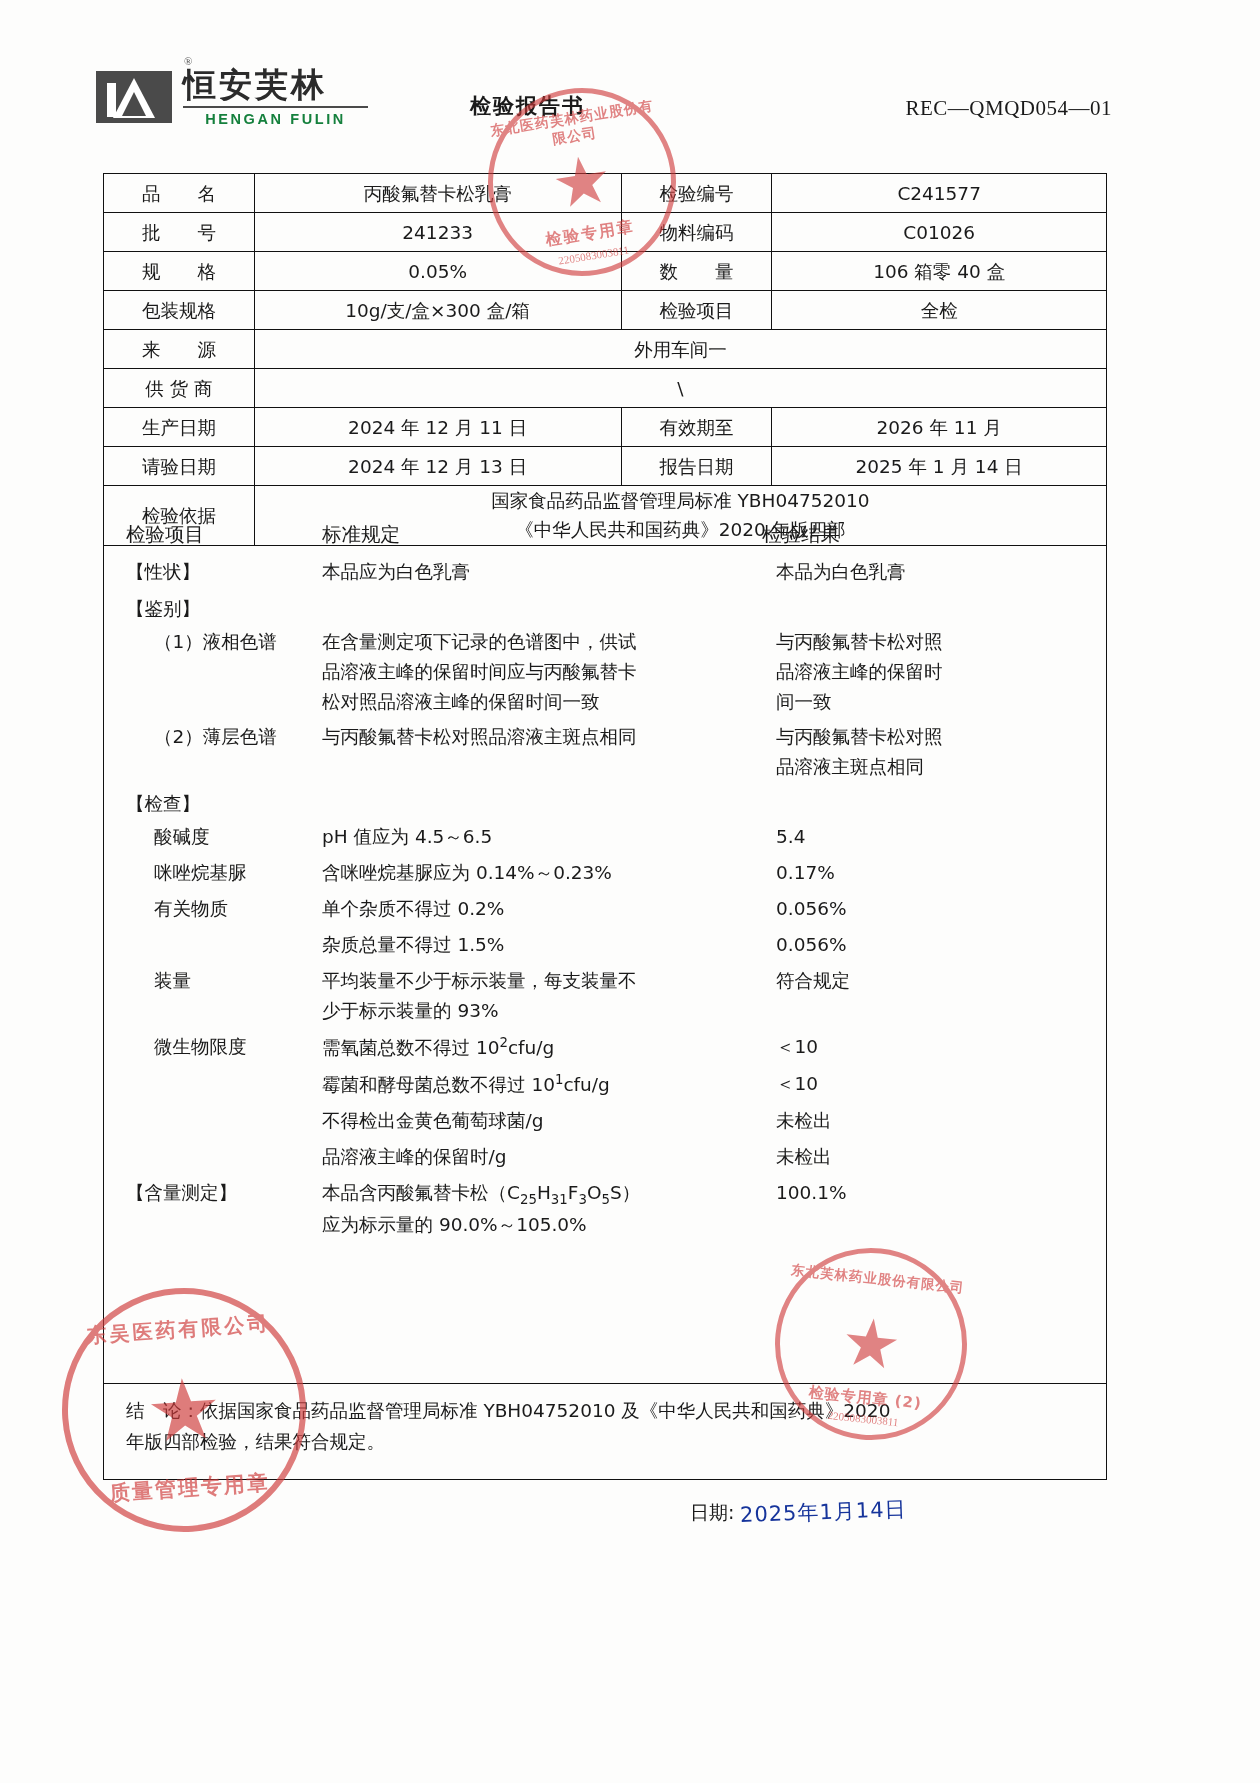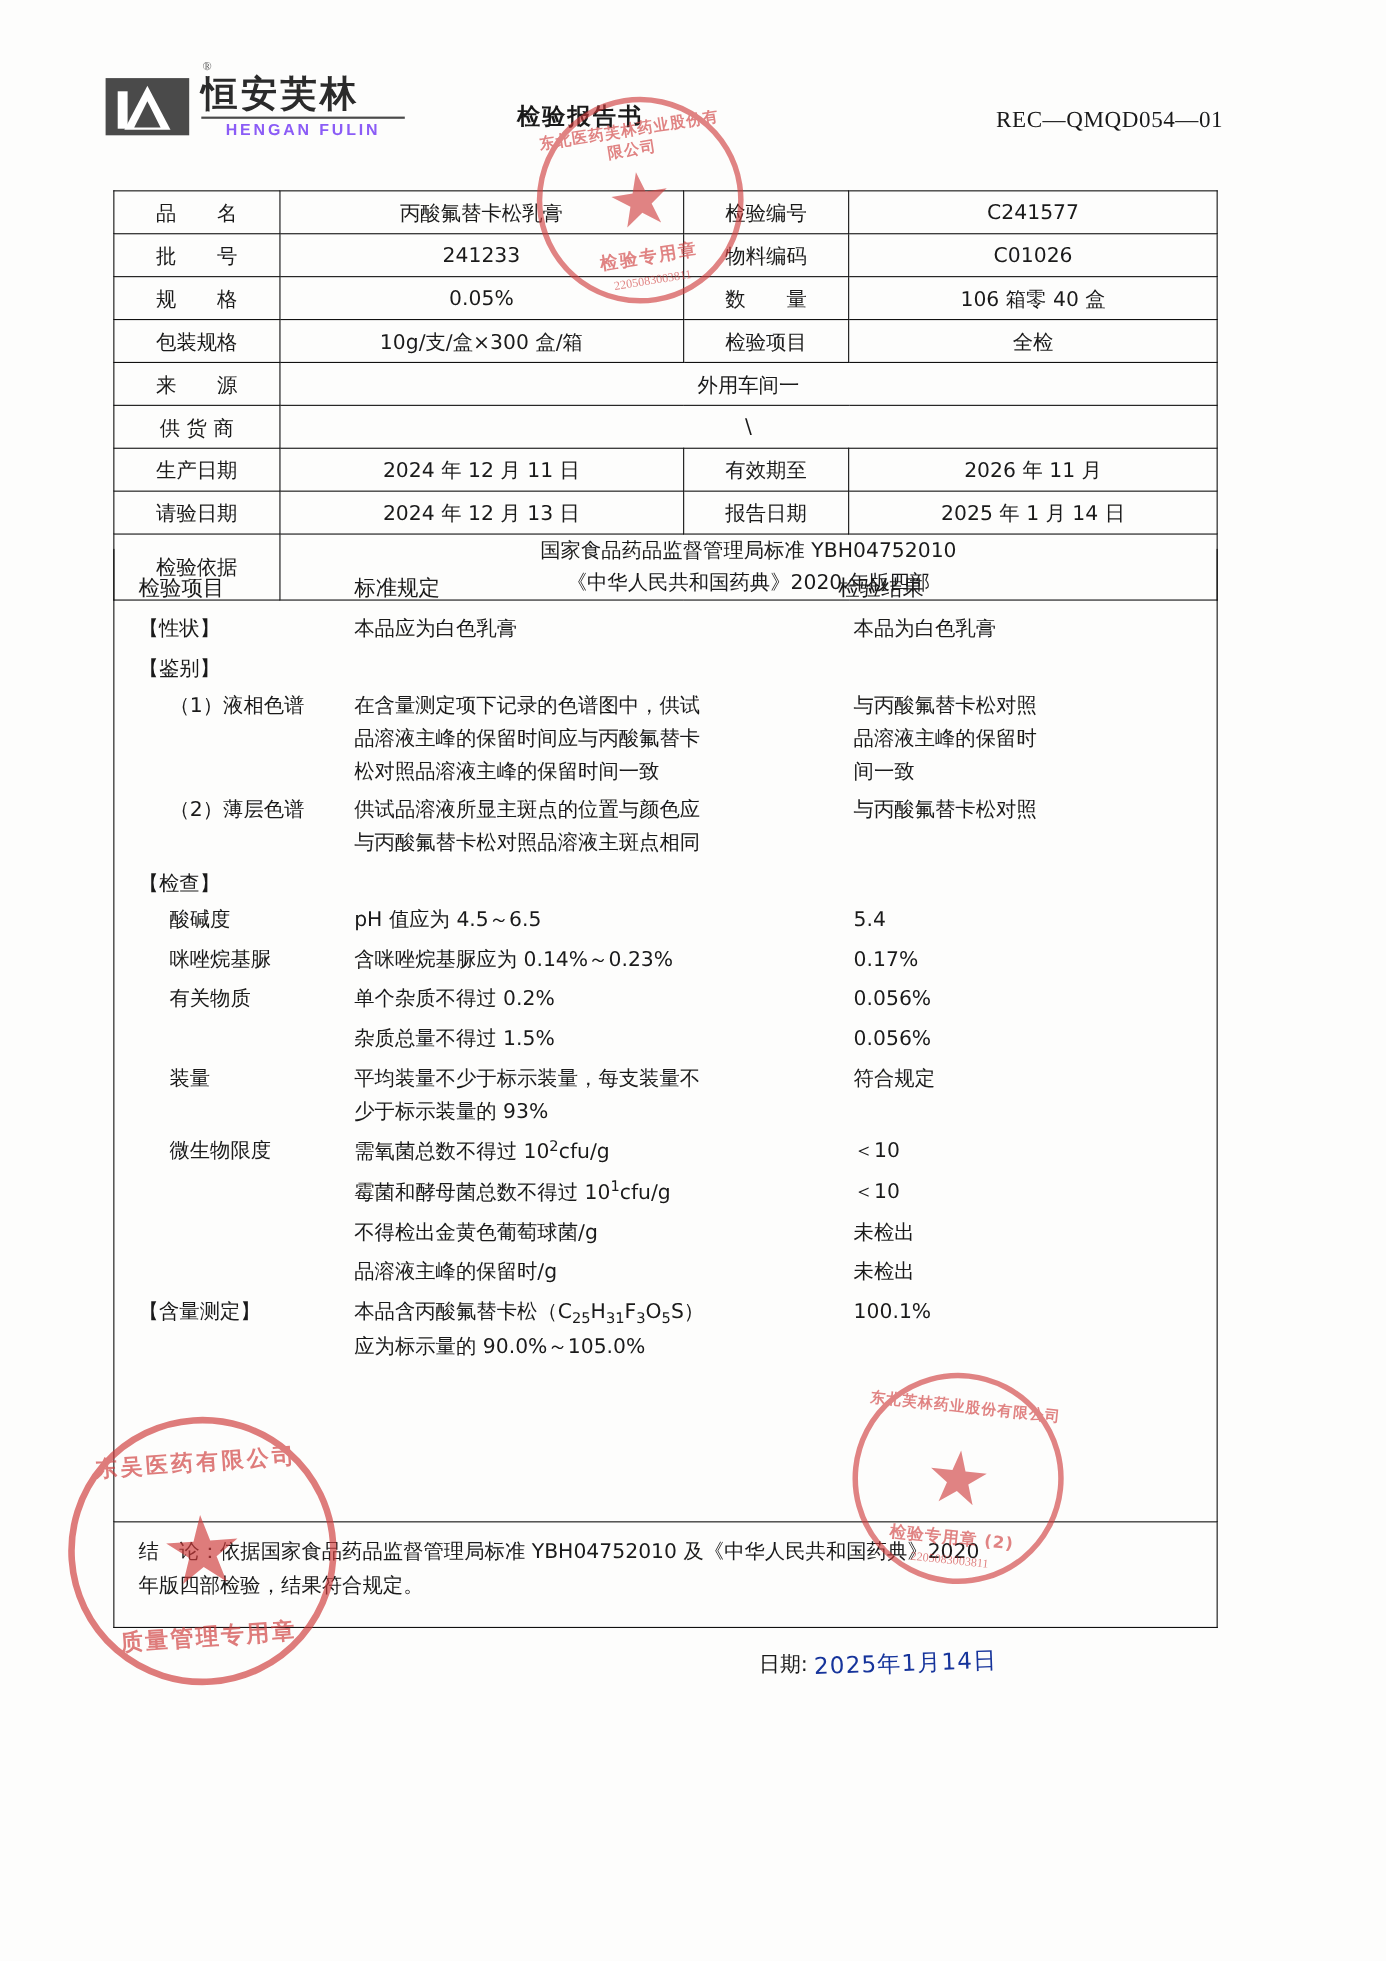--- a/index.html
+++ b/index.html
@@ -88,21 +88,21 @@
     left: 1px;
     top: -12px;
     font-size: 11px;
     color: #555;
   }
   .logo-en {
     font-family: "Liberation Sans", sans-serif;
     font-size: 14.5px;
     font-weight: bold;
     letter-spacing: 2.6px;
-    color: #8b5cf6;
+    color: #15803d;
     margin-top: 5px;
     border-top: 2px solid #4a4a4a;
     padding-top: 4px;
     width: 185px;
     text-align: center;
   }
   .doc-title {
     position: absolute;
     left: 470px;
     top: 92px;
@@ -379,25 +379,25 @@
           </div>
           <div class="c3">
             <div>与丙酸氟替卡松对照</div>
             <div>品溶液主峰的保留时</div>
             <div>间一致</div>
           </div>
         </div>
         <div class="res-row">
           <div class="c1 indent1">（2）薄层色谱</div>
           <div class="c2">
-            <div>供试品溶液所显主斑点的位置与颜色应</div>
             <div>与丙酸氟替卡松对照品溶液主斑点相同</div>
           </div>
           <div class="c3">
             <div>与丙酸氟替卡松对照</div>
+            <div>品溶液主斑点相同</div>
           </div>
         </div>
         <div class="section-head">【检查】</div>
         <div class="res-row">
           <div class="c1 indent1">酸碱度</div>
           <div class="c2">
             <div>pH 值应为 4.5～6.5</div>
           </div>
           <div class="c3">
             <div>5.4</div>

